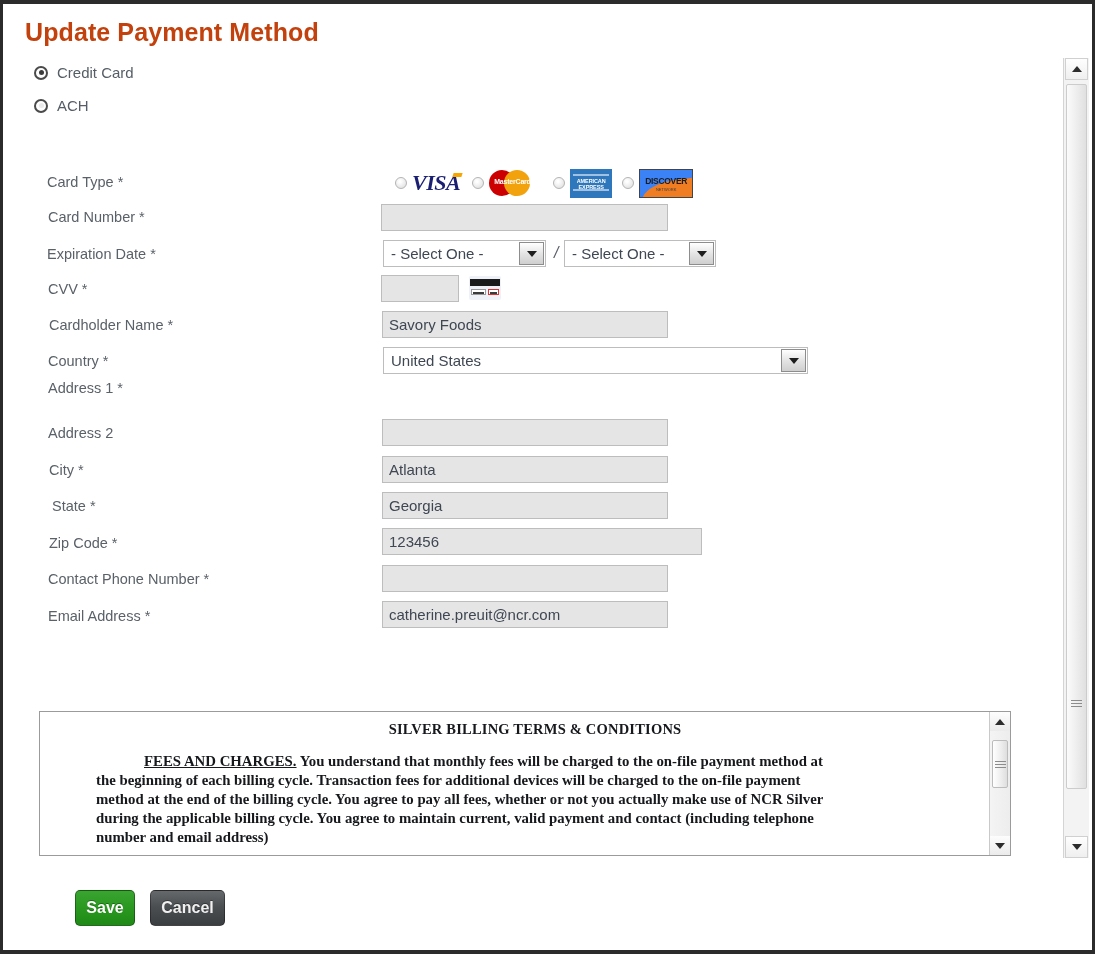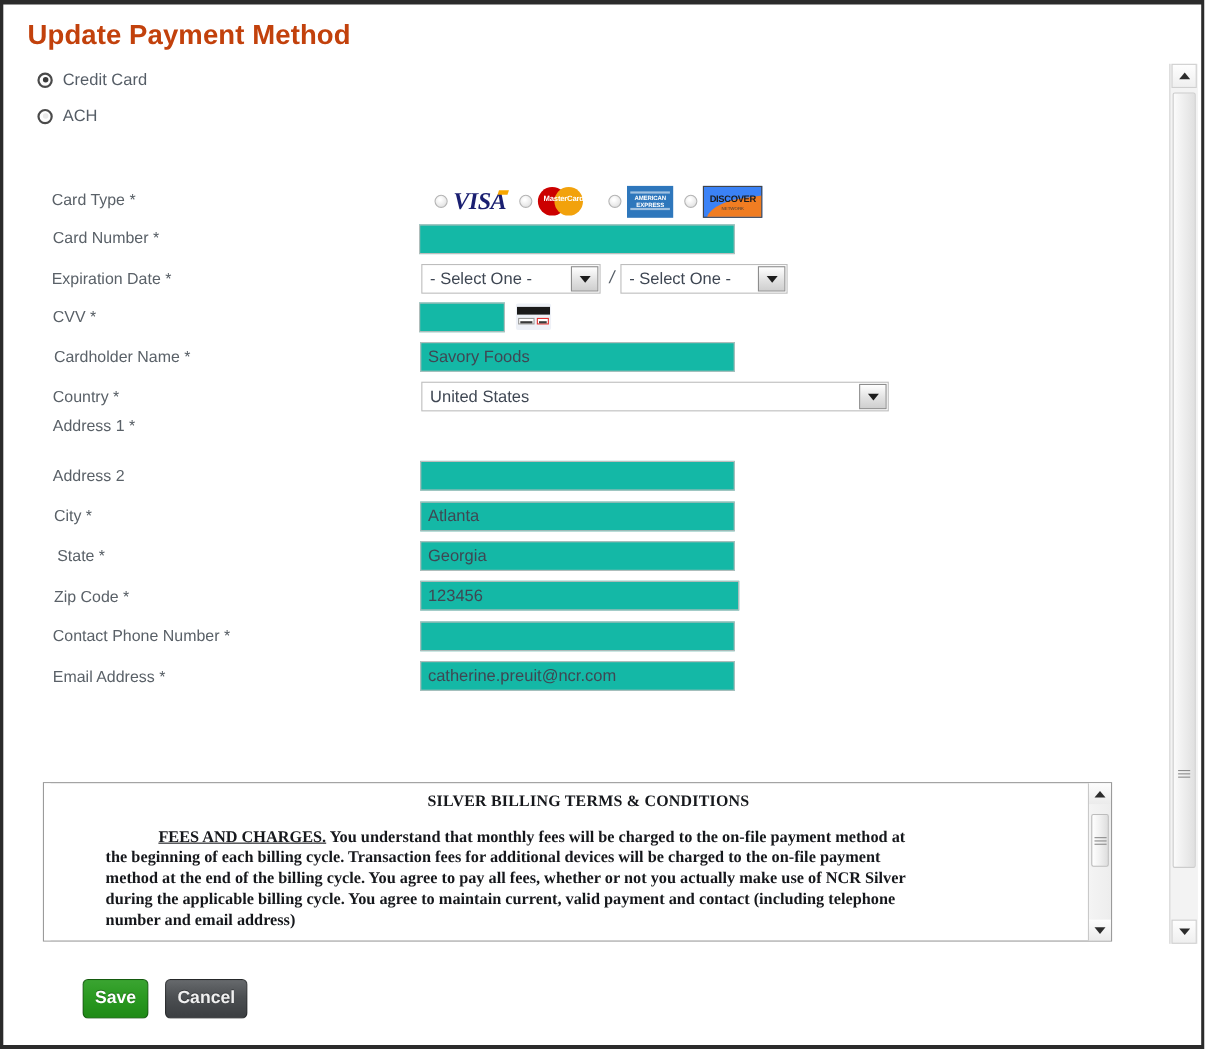--- a/index.html
+++ b/index.html
@@ -69,21 +69,21 @@
   }
   .flabel {
     position: absolute;
     font-size: 14.5px;
     color: #5a6168;
     white-space: nowrap;
   }
 
   .finput {
     position: absolute;
-    background: #14b8a6;
+    background: #e5e5e5;
     border: 1px solid #bdbdbd;
     font-family: "Liberation Sans", sans-serif;
     font-size: 15px;
     color: #3f4753;
     padding: 2px 5px 2px 6px;
     outline: none;
   }
 
   
   .ct-wrap {
@@ -482,21 +482,21 @@
   <div class="selbox" style="left:380px; top:343px; width:425px;">
     <span class="seltext">United States</span>
     <span class="arrowbtn">
         <span class="caret"></span>
       </span>
   </div>
 
   <input class="finput" style="left: 379px; top: 415px; width: 286px; height: 27px;" value="">
   <input class="finput" style="left: 379px; top: 452px; width: 286px; height: 27px;" value="Atlanta">
   <input class="finput" style="left: 379px; top: 488px; width: 286px; height: 27px;" value="Georgia">
-  <input class="finput" style="left: 379px; top: 524px; width: 290px; height: 27px;" value="123456">
+  <input class="finput" style="left: 379px; top: 524px; width: 320px; height: 27px;" value="123456">
   <input class="finput" style="left: 379px; top: 561px; width: 286px; height: 27px;" value="">
   <input class="finput" style="left: 379px; top: 597px; width: 286px; height: 27px;" value="catherine.preuit@ncr.com">
 
   <div id="terms-panel">
     <div id="terms-inner">
       <div id="terms-title">SILVER BILLING TERMS &amp; CONDITIONS</div>
       <div id="terms-body"><span class="lead">FEES AND CHARGES.</span><span> You understand that monthly fees will be charged to the on-file payment method at the beginning of each billing cycle. Transaction fees for additional devices will be charged to the on-file payment method at the end of the billing cycle. You agree to pay all fees, whether or not you actually make use of NCR Silver during the applicable billing cycle. You agree to maintain current, valid payment and contact (including telephone number and email address)</span></div>
     </div>
     <div class="tsb">
       <div class="arw up">

